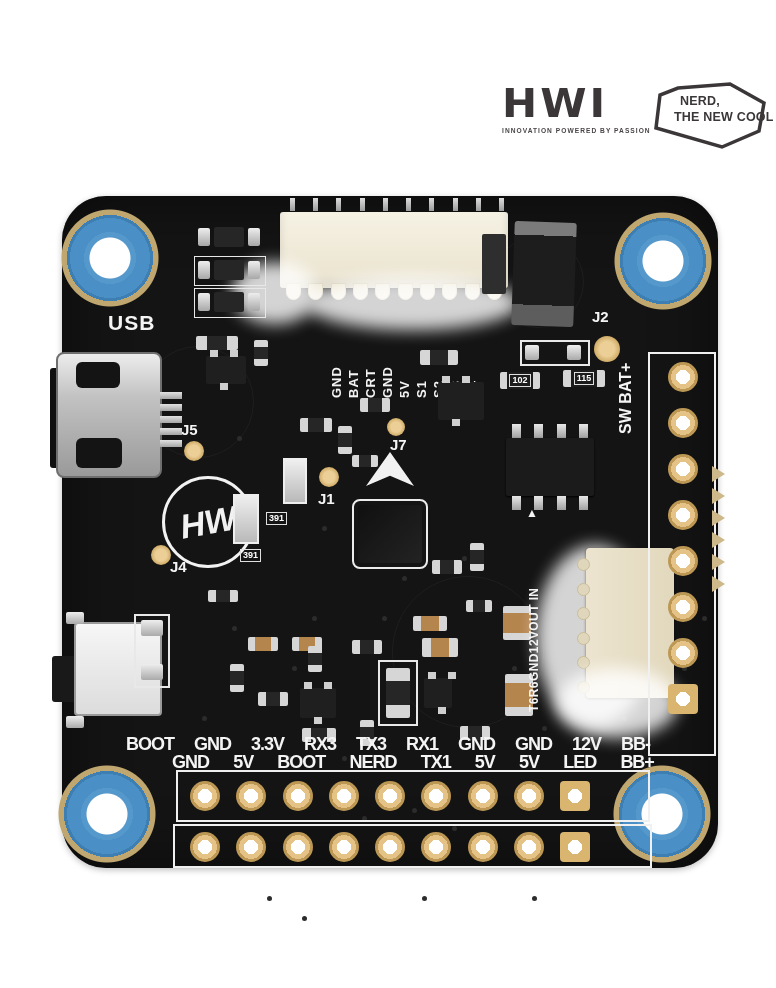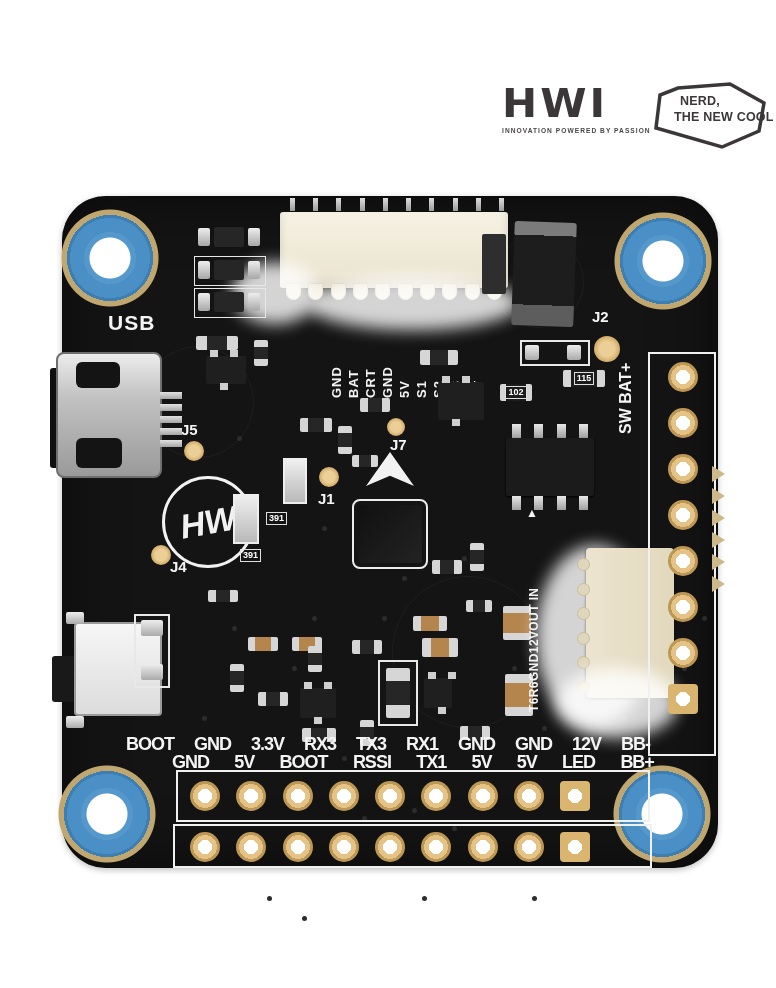--- a/index.html
+++ b/index.html
@@ -262,21 +262,21 @@
       <div class="spin"></div>
       <div class="spin"></div>
     </div>
   <div class="abs" id="soic"></div>
   <div class="abs" id="soic-bot">
       <div class="spin"></div>
       <div class="spin"></div>
       <div class="spin"></div>
       <div class="spin"></div>
     </div>
-  <div class="abs res" style="left:500px;top:384px;width:32px;height:17px;">
+  <div class="abs res" style="left:500px;top:372px;width:40px;height:17px;">
       <span>102</span>
     </div>
   <div class="abs res" style="left:563px;top:370px;width:42px;height:17px;">
       <span>115</span>
     </div>
 
   <div class="abs smd-h" style="left:196px;top:336px;width:42px;height:14px;"></div>
   <div class="abs sot" style="left:206px;top:356px;width:40px;height:28px;"></div>
   <div class="abs smd-v" style="left:254px;top:340px;width:14px;height:26px;"></div>
   <div class="abs smd-h" style="left:300px;top:418px;width:32px;height:14px;"></div>
@@ -356,21 +356,21 @@
       <div class="blabel">RX1</div>
       <div class="blabel">GND</div>
       <div class="blabel">GND</div>
       <div class="blabel">12V</div>
       <div class="blabel">BB-</div>
     </div>
   <div class="abs" id="row2-labels">
       <div class="blabel">GND</div>
       <div class="blabel">5V</div>
       <div class="blabel">BOOT</div>
-      <div class="blabel">RSSI</div>
+      <div class="blabel">NERD</div>
       <div class="blabel">TX1</div>
       <div class="blabel">5V</div>
       <div class="blabel">5V</div>
       <div class="blabel">LED</div>
       <div class="blabel">BB+</div>
     </div>
 
   <div class="abs pin-box" id="row-box-1"></div>
   <div class="abs pin-box" id="row-box-2"></div>
   <div class="abs" id="pad-row1" style="left:176px;top:770px;width:474px;height:52px;">

